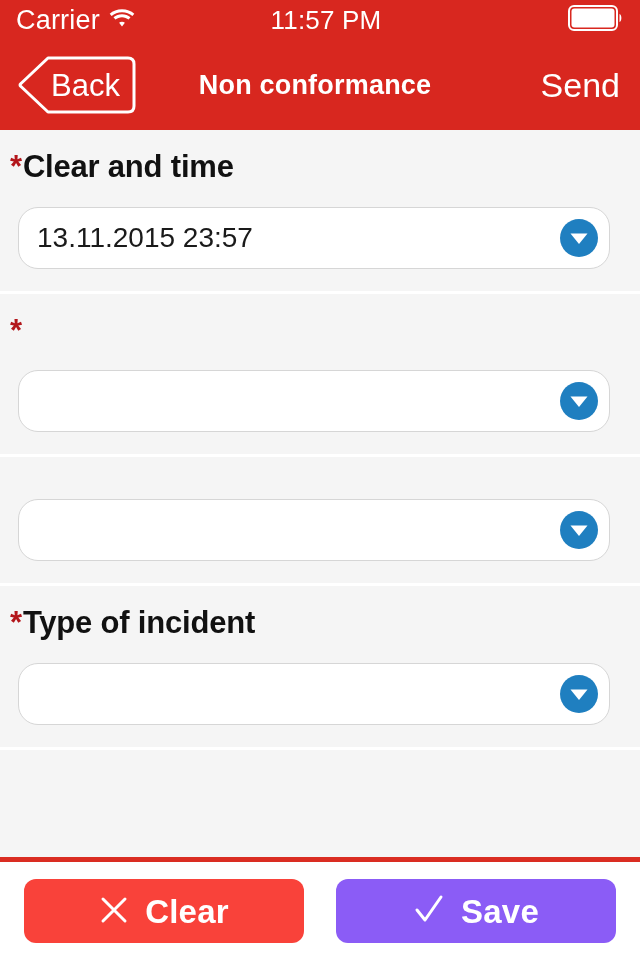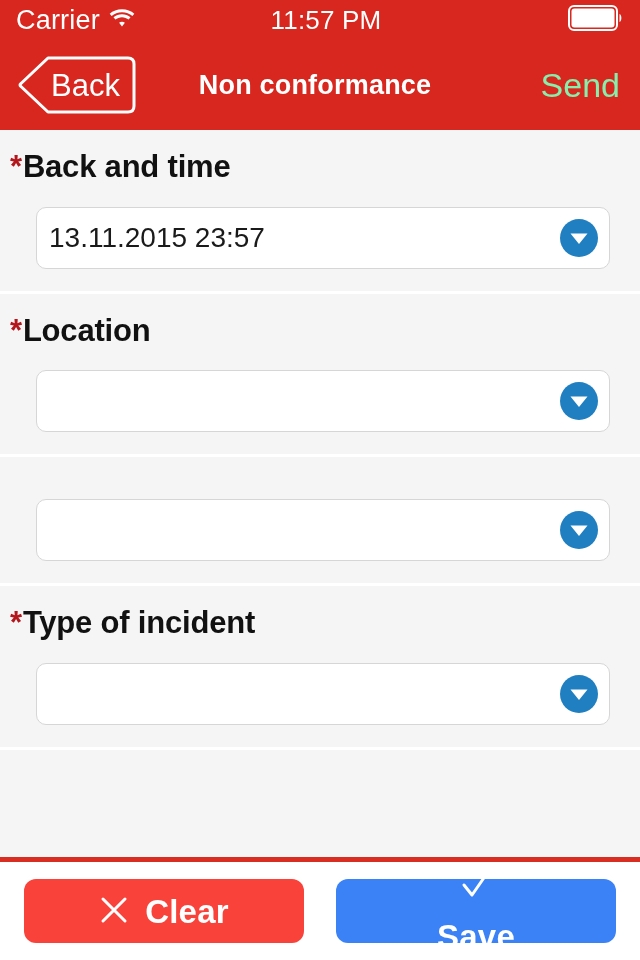--- a/index.html
+++ b/index.html
@@ -105,21 +105,21 @@
     right: 150px;
     text-align: center;
     color: #ffffff;
     font-size: 27px;
     font-weight: 700;
     letter-spacing: 0.2px;
     pointer-events: none;
   }
   .nav-action {
     margin-left: auto;
-    color: #86efac;
+    color: #ffffff;
     font-size: 34px;
     font-weight: 400;
     cursor: pointer;
     z-index: 2;
     padding-right: 2px;
   }
 
   
   .form-scroll {
     flex: 1 1 auto;
@@ -149,29 +149,29 @@
   .req-star {
     color: #b3161b;
     font-size: 31px;
     font-weight: 700;
     line-height: 1.12;
     margin-left: -10px;
     margin-right: 1px;
   }
   .field-control {
     margin-top: 22px;
-    margin-left: 26px;
+    margin-left: 8px;
     margin-right: 10px;
     height: 62px;
     background: #ffffff;
     border: 1px solid #d6d6d6;
-    border-radius: 10px;
-    display: flex;
-    align-items: center;
-    padding: 0 10px 0 12px;
+    border-radius: 20px;
+    display: flex;
+    align-items: center;
+    padding: 0 10px 0 18px;
     cursor: pointer;
     position: relative;
   }
   .field-value {
     font-size: 28px;
     color: #1a1a1a;
     flex: 1 1 auto;
     line-height: 1;
     white-space: nowrap;
     overflow: hidden;
@@ -204,21 +204,21 @@
     border: none;
     border-radius: 12px;
     display: flex;
     align-items: center;
     justify-content: center;
     gap: 16px;
     cursor: pointer;
     font-family: Liberation Sans, sans-serif;
   }
   .action-button.clear { background: #f9423a; }
-  .action-button.save  { background: #3b82f6; flex-direction: column; }
+  .action-button.save  { background: #8b5cf6; }
   .action-label {
     color: #ffffff;
     font-size: 33px;
     font-weight: 700;
     line-height: 1;
     letter-spacing: 0.2px;
   }
   .action-icon { display: block; flex: 0 0 auto; }
 </style>
 </head>
@@ -265,37 +265,36 @@
     <div class="nav-title">Non conformance</div>
 
     <div class="nav-action">Send</div>
   </div>
 
   <div class="form-scroll">
 
     <div class="field-section">
       <div class="field-label">
         <span class="req-star">*</span>
-        <span>Back and time</span>
+        <span>Clear and time</span>
       </div>
       <div class="field-control">
         <span class="field-value">13.11.2015 23:57</span>
         <span class="dropdown-btn">
           <svg width="40" height="40" viewBox="0 0 40 40">
             <circle cx="20" cy="20" r="19" fill="#1f7fc0"></circle>
             <path d="M11.5 15.5 L28.5 15.5 L20 26 Z" fill="#ffffff"></path>
           </svg>
         </span>
       </div>
     </div>
 
     <div class="field-section">
       <div class="field-label">
         <span class="req-star">*</span>
-        <span>Location</span>
       </div>
       <div class="field-control">
         <span class="field-value"></span>
         <span class="dropdown-btn">
           <svg width="40" height="40" viewBox="0 0 40 40">
             <circle cx="20" cy="20" r="19" fill="#1f7fc0"></circle>
             <path d="M11.5 15.5 L28.5 15.5 L20 26 Z" fill="#ffffff"></path>
           </svg>
         </span>
       </div>

